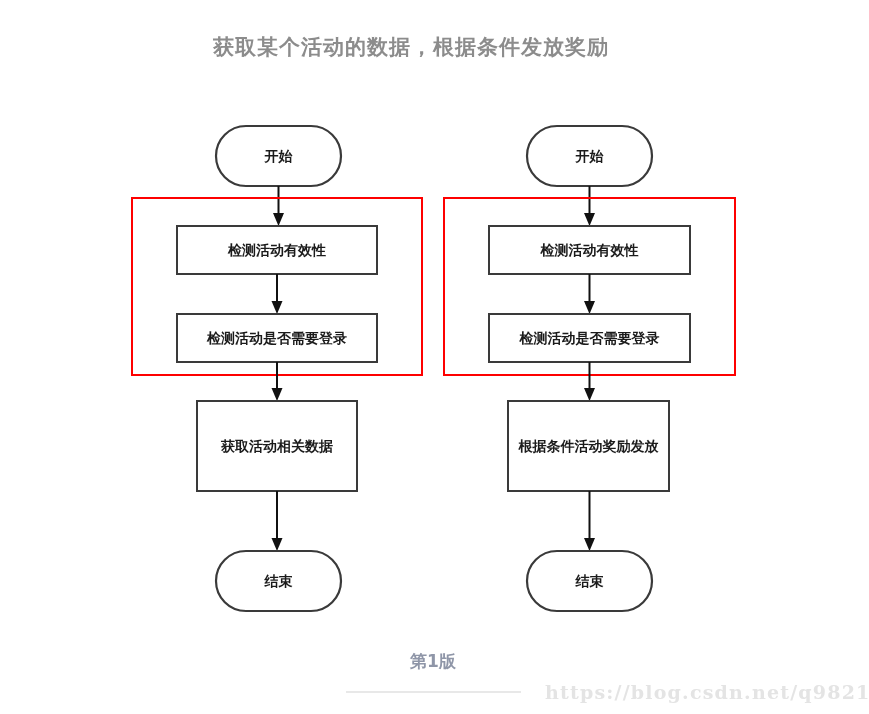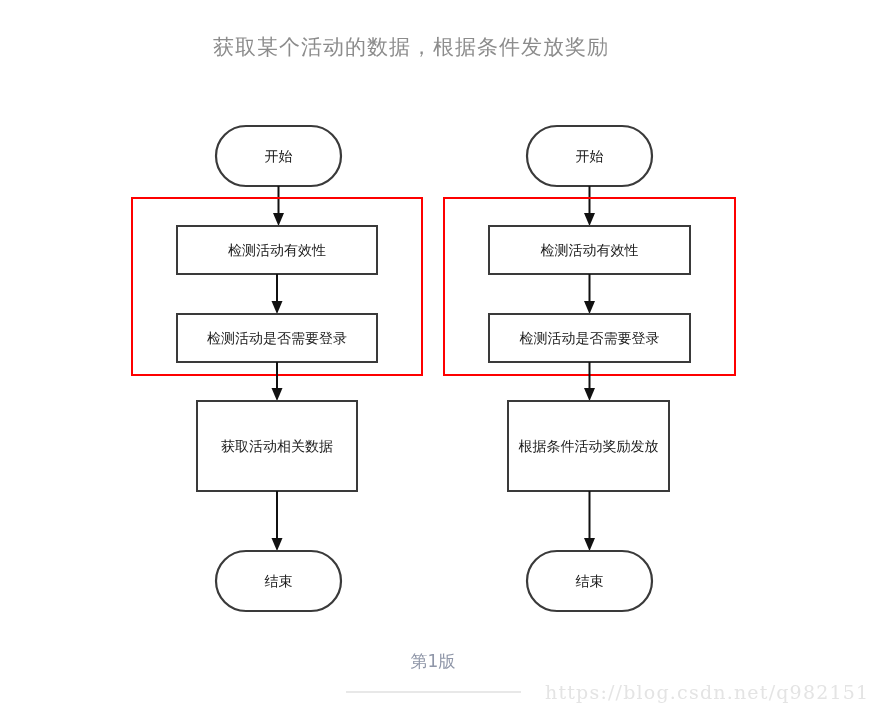--- a/index.html
+++ b/index.html
@@ -14,20 +14,21 @@
     position: relative;
     overflow: hidden;
     font-family: "DejaVu Sans", "Liberation Sans", sans-serif;
   }
   #diagram-root {
     position: absolute;
     left: 0;
     top: 0;
     width: 869px;
     height: 714px;
+    font-weight: bold;
   }
   svg.canvas {
     position: absolute;
     left: 0;
     top: 0;
     width: 869px;
     height: 714px;
     display: block;
   }
   .node-shape {

